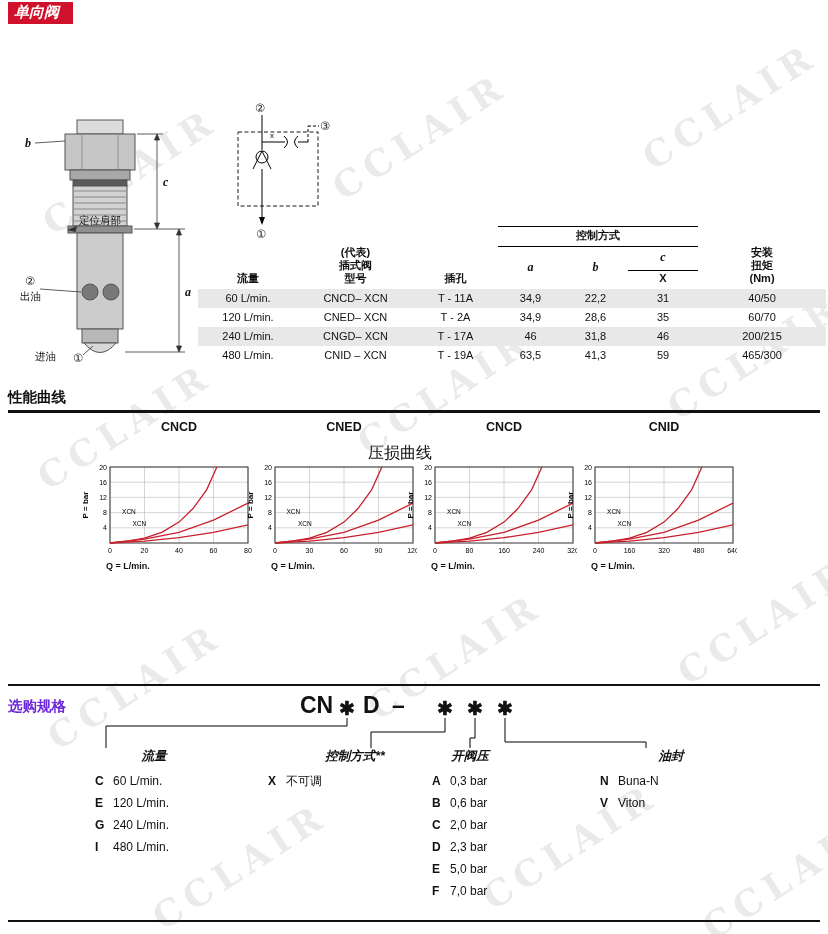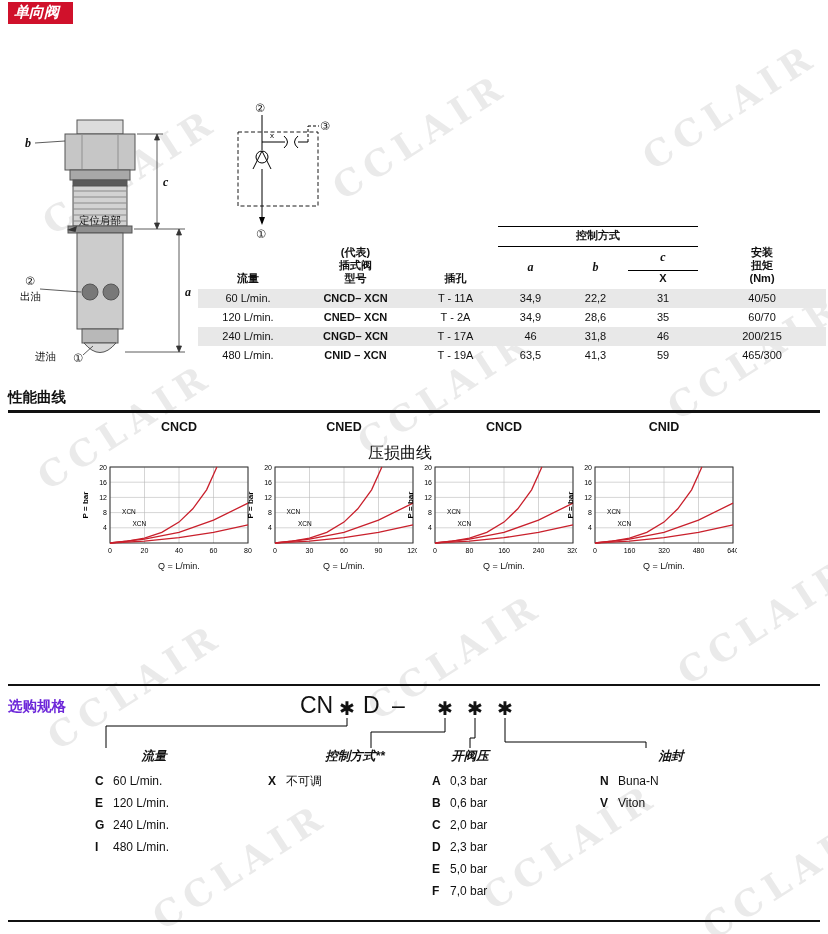--- a/index.html
+++ b/index.html
@@ -24,30 +24,30 @@
               table-layout:fixed;font-size:11px}
   .spec-table th,.spec-table td{padding:1px 3px;text-align:center}
   .spec-table thead th{font-weight:bold;line-height:1.2;vertical-align:bottom;padding-bottom:3px}
   .pre{white-space:pre-line}
   .grp{border-top:1px solid #000;border-bottom:1px solid #000;vertical-align:middle!important;height:20px}
   .c-head{border-bottom:1px solid #000;height:24px;vertical-align:middle!important}
   .x-head{height:18px}
   .dim-h{font-family:"Liberation Serif",serif;font-style:italic;font-size:12px;vertical-align:middle!important}
   .spec-table tbody tr{height:19px}
   .spec-table tbody tr.shaded{background:#e8e8e8}
-  .model-cell{font-weight:bold}
+  .model-cell{font-weight:normal}
   .chart-title{position:absolute;top:420px;width:172px;text-align:center;font-weight:bold;
                font-size:12.5px;padding-left:26px}
   .charts-caption{position:absolute;top:443px;left:0;width:800px;text-align:center;font-weight:normal;font-size:16px}
   .chart-block{position:absolute;top:459px;width:172px}
-  .chart-xlabel{font-size:9px;font-weight:normal;text-align:center;padding-left:26px;margin-top:-2px}
+  .chart-xlabel{font-size:9px;font-weight:bold;padding-left:26px;margin-top:-2px}
   .notes{position:absolute;left:138px;top:566px;font-size:12.5px;width:600px}
   .note{display:flex;margin-bottom:5px;line-height:1.45}
   .note .bullet{width:5px;height:5px;background:#000;margin:6px 9px 0 0;flex:none}
-  .code-part{position:absolute;top:692px;font-weight:normal;font-size:23px}
+  .code-part{position:absolute;top:692px;font-weight:bold;font-size:23px}
   .code-star{font-size:19px;top:697px}
   .ord-header{position:absolute;top:748px;font-weight:bold;font-style:italic;font-size:12.5px;text-align:center}
   .ord-item{position:absolute;font-size:12px;display:flex;line-height:1.2}
   .ord-item .code{font-weight:bold;width:18px;flex:none}
   .dim-letter{font-family:"Liberation Serif",serif;font-style:italic;font-size:12px;font-weight:bold;fill:#111}
   .cjk-small{font-size:10.5px;fill:#111}
   .circ-num{font-size:11.5px;fill:#111}
   svg text{font-family:"Liberation Sans",sans-serif}
 </style>
 </head>

